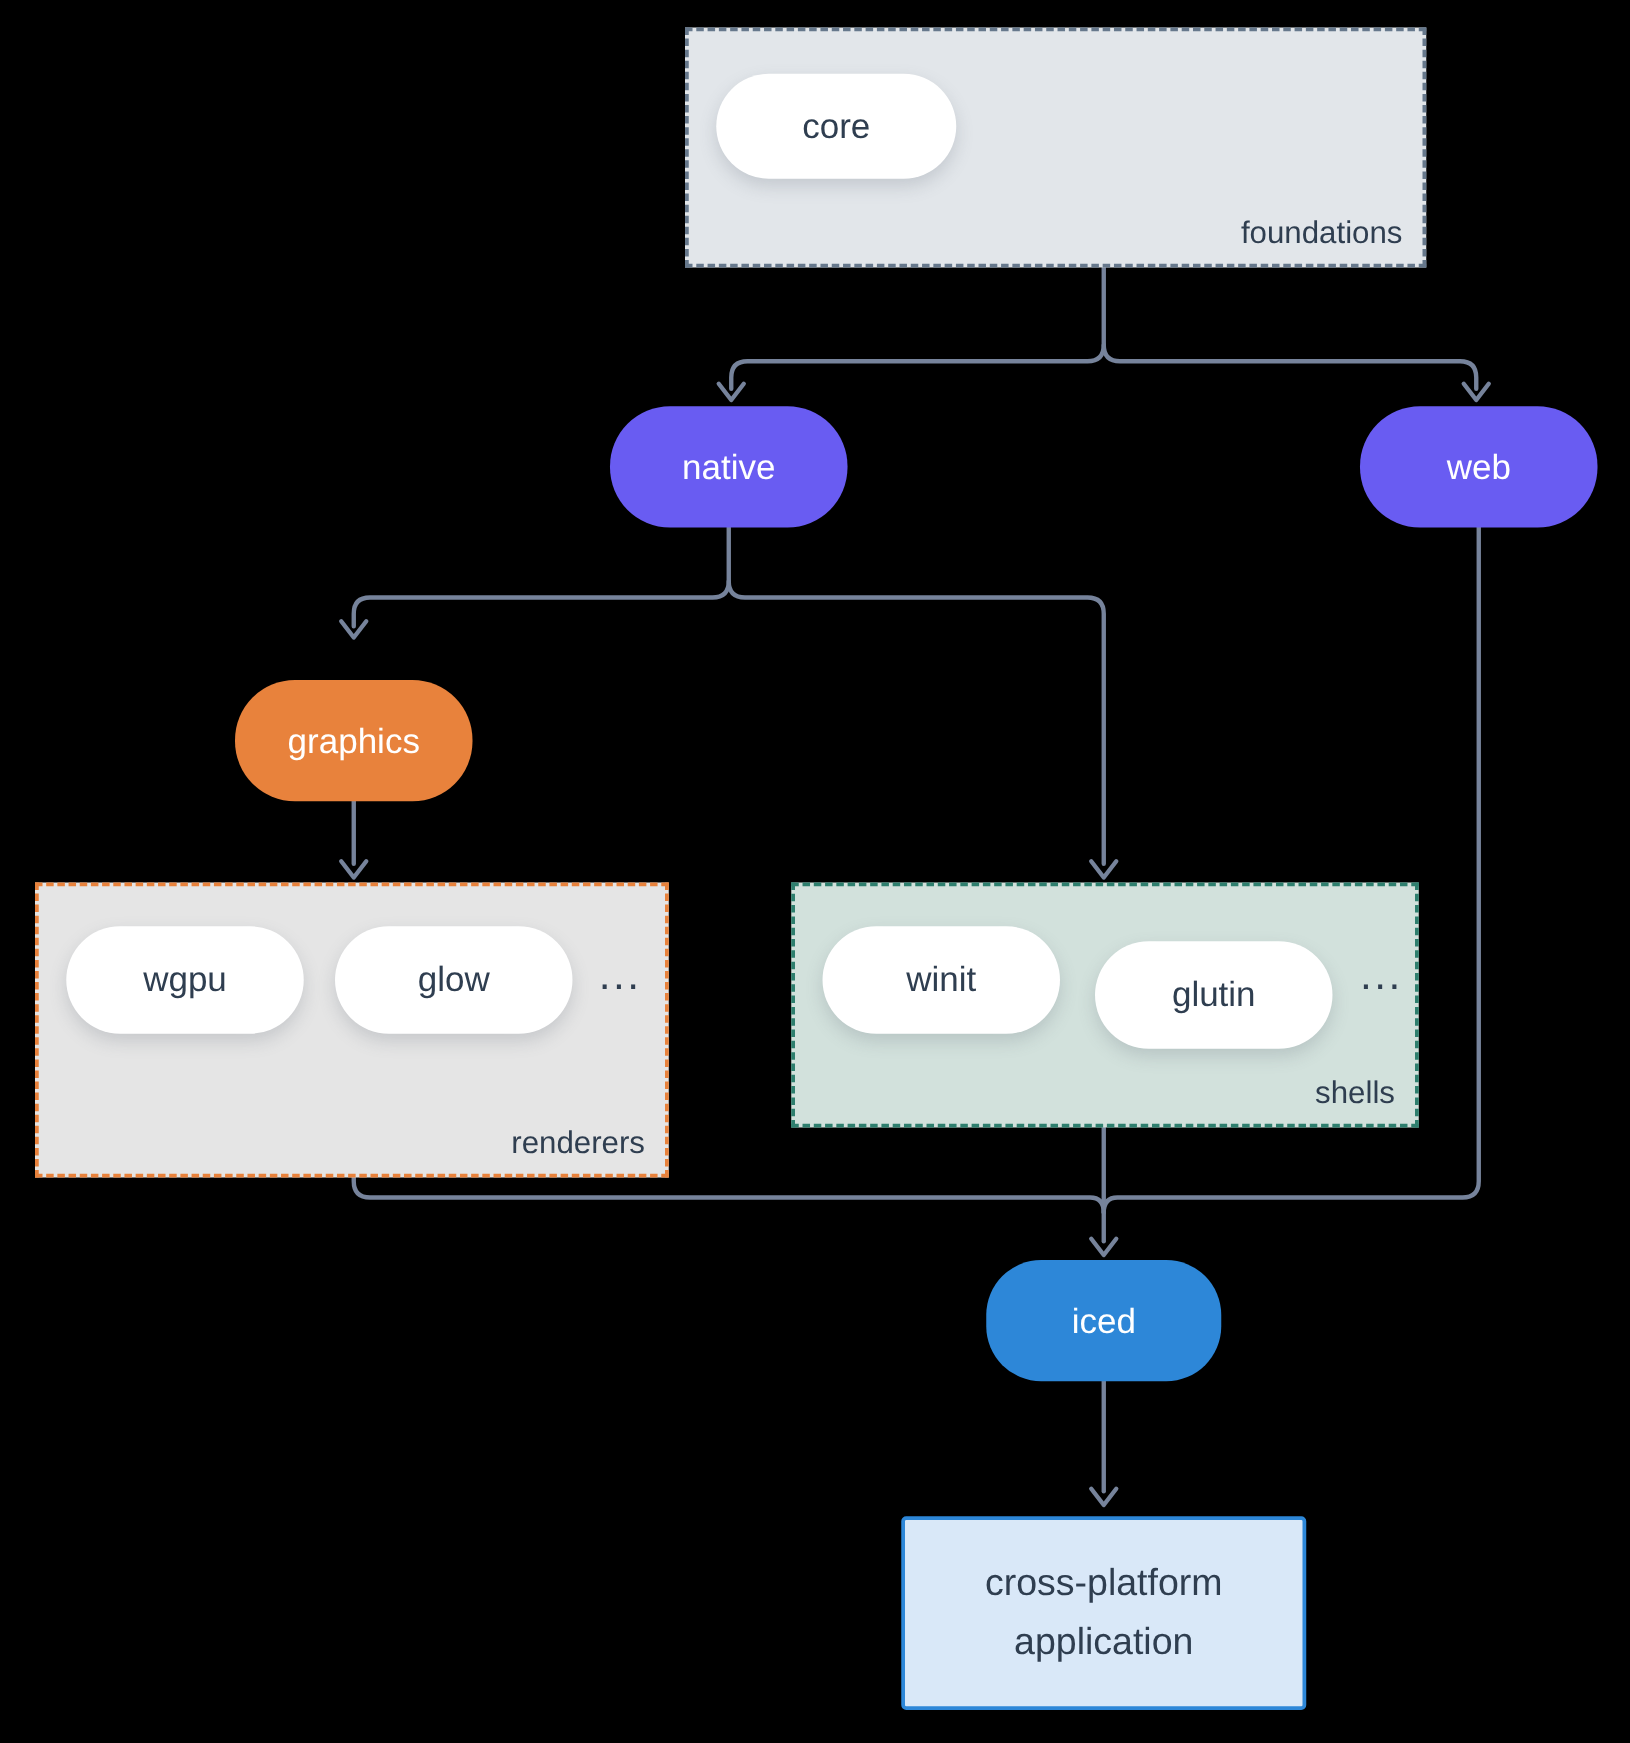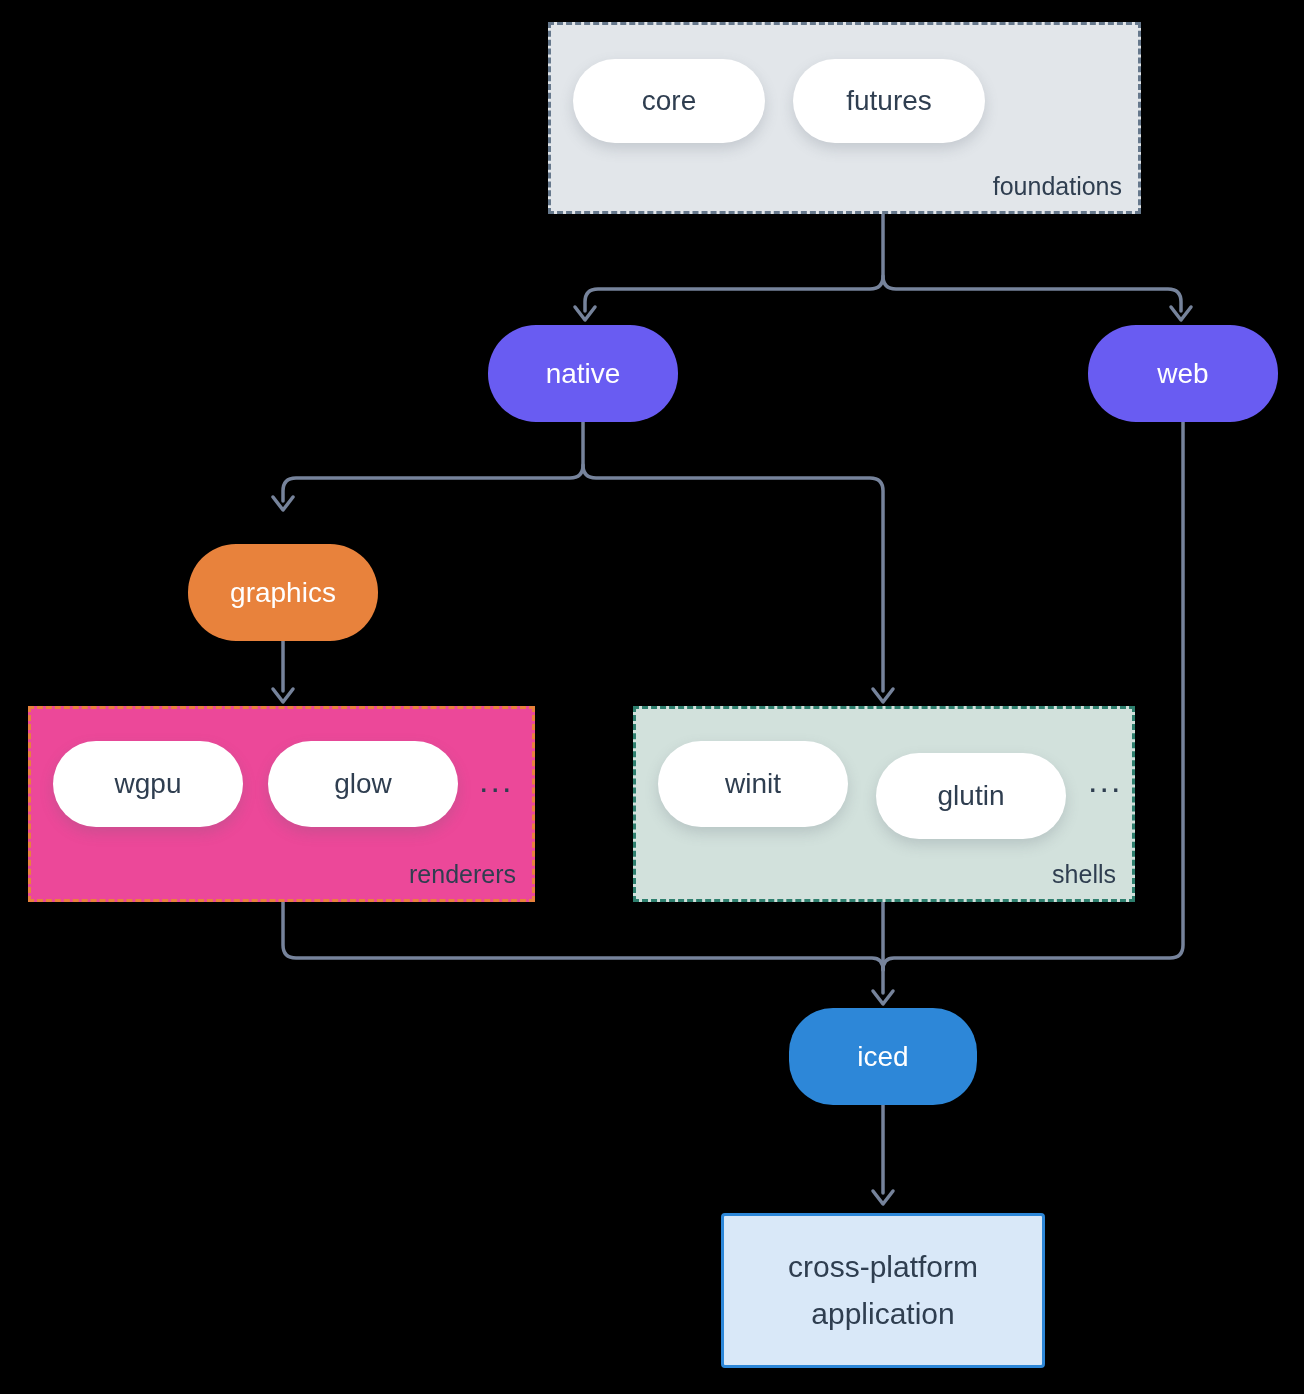--- a/index.html
+++ b/index.html
@@ -27,22 +27,22 @@
     box-sizing: border-box;
   }
   .group-foundations {
     left: 548px; top: 22px;
     width: 593px; height: 192px;
     background: #E2E6EA;
     border: 3px dashed #66788C;
   }
   .group-renderers {
     left: 28px; top: 706px;
-    width: 507px; height: 196px;
-    background: #ec4899;
+    width: 507px; height: 236px;
+    background: #e5e5e5;
     border: 3px dashed #E8823C;
   }
   .group-shells {
     left: 633px; top: 706px;
     width: 502px; height: 196px;
     background: #D2E1DC;
     border: 3px dashed #2E7F6E;
     padding-left: 37px;
   }
   .group-label {
@@ -148,23 +148,20 @@
 
       <path d="M883 1104 L883 1193"></path>
       <polyline points="873,1191 883,1204 893,1191"></polyline>
     </g>
   </svg>
 
   <section class="group group-foundations">
     <div class="pill white-pill p-core">
       <span>core</span>
     </div>
-    <div class="pill white-pill p-futures">
-      <span>futures</span>
-    </div>
     <div class="group-label">foundations</div>
   </section>
 
   <div class="pill color-pill n-native">native</div>
   <div class="pill color-pill n-web">web</div>
 
   <div class="pill color-pill n-graphics">graphics</div>
 
   <section class="group group-renderers">
     <div class="pill white-pill p-wgpu">

